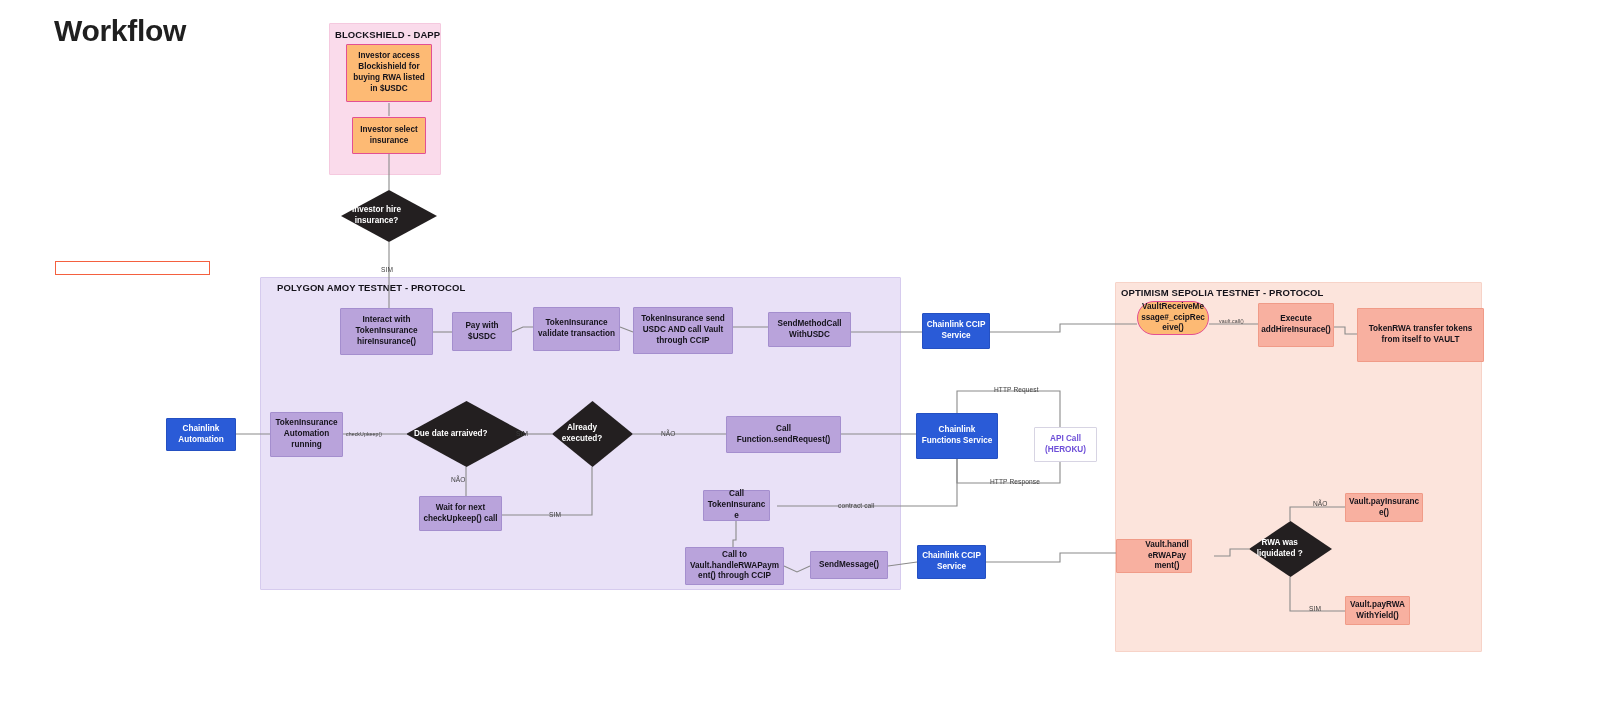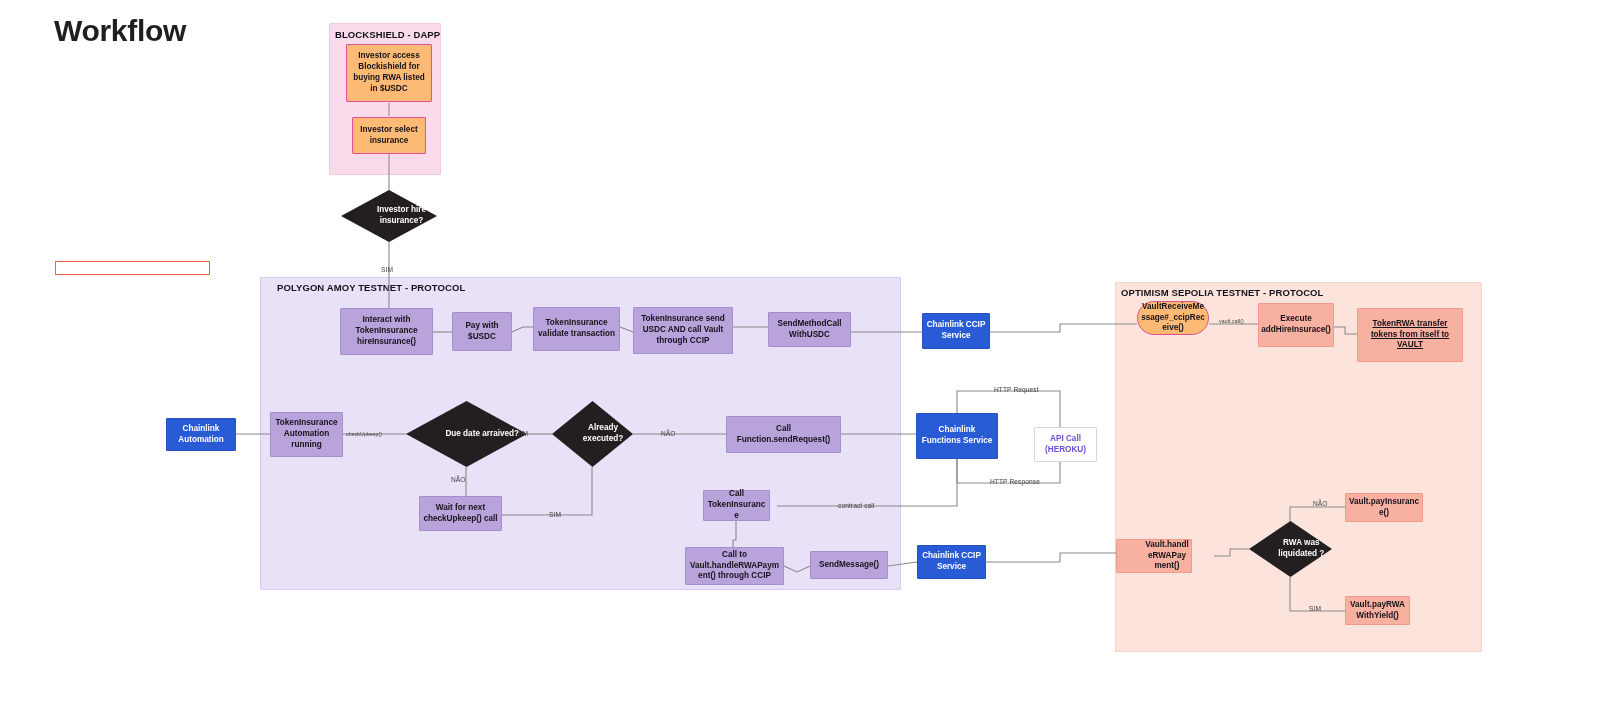--- a/index.html
+++ b/index.html
@@ -115,21 +115,21 @@
   .diamond .dshape {
     position: absolute;
     inset: 0;
     background: #231f20;
     clip-path: polygon(50% 0%, 100% 50%, 50% 100%, 0% 50%);
   }
   .diamond {
     background: transparent;
     display: flex;
     align-items: center;
-    justify-content: flex-end;
+    justify-content: flex-start;
   }
   .diamond .dlabel {
     position: relative;
     z-index: 2;
     color: #ffffff;
     font-size: 8.2px;
     font-weight: 700;
     line-height: 1.3;
     text-align: center;
     width: 74%;
@@ -240,21 +240,21 @@
   <div class="node n-purple" style="left:768px; top:312px; width:83px; height:35px;">SendMethodCall WithUSDC</div>
 
   <div class="node n-blue" style="left:922px; top:313px; width:68px; height:36px;">Chainlink CCIP Service</div>
 
   <div class="node n-pink" style="left:1137px; top:301px; width:72px; height:34px;border-radius:20px;">VaultReceiveMessage#_ccipReceive()</div>
 
   <div class="elabel tiny" style="left:1219px; top:318px;">vault.call()</div>
 
   <div class="node n-salmon" style="left:1258px; top:303px; width:76px; height:44px;">Execute addHireInsurace()</div>
 
-  <div class="node n-salmon" style="left:1357px; top:308px; width:106px; height:54px;text-decoration:underline;">TokenRWA transfer tokens from itself to VAULT</div>
+  <div class="node n-salmon" style="left:1357px; top:308px; width:127px; height:54px;">TokenRWA transfer tokens from itself to VAULT</div>
 
   <div class="node n-blue" style="left:166px; top:418px; width:70px; height:33px;">Chainlink Automation</div>
 
   <div class="node n-purple" style="left:270px; top:412px; width:73px; height:45px;">TokenInsurance Automation running</div>
 
   <div class="elabel tiny" style="left:346px; top:431px;">checkUpkeep()</div>
 
   <div class="diamond" style="left:406px; top:401px; width:121px; height:66px;">
     <div class="dshape"></div>
     <div class="dlabel">Due date arraived?</div>

